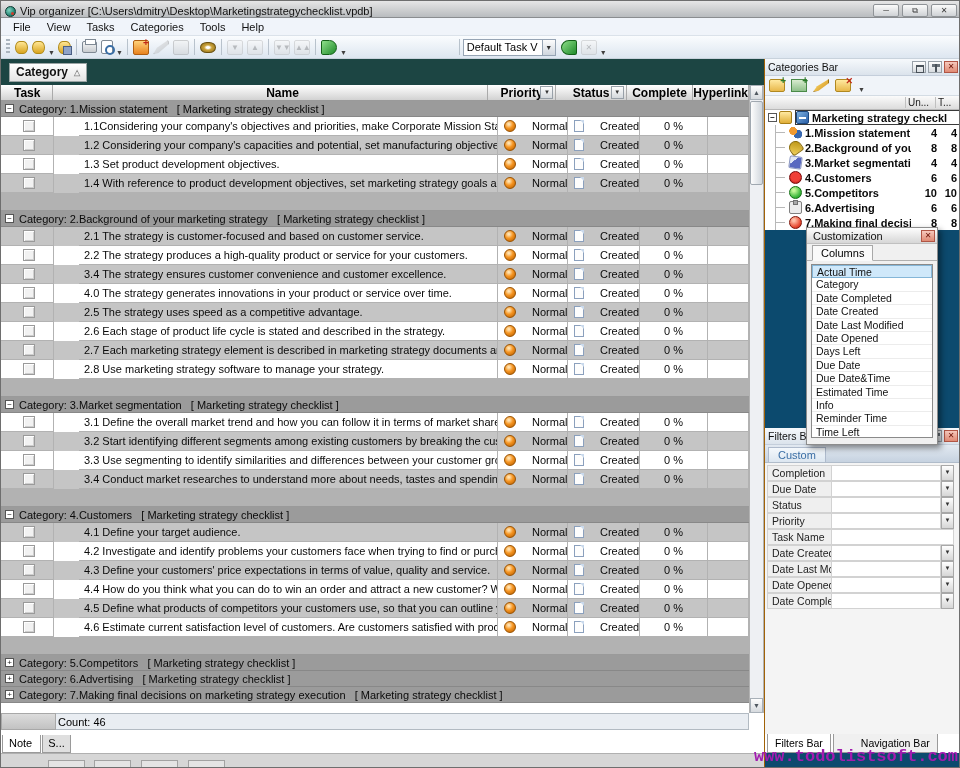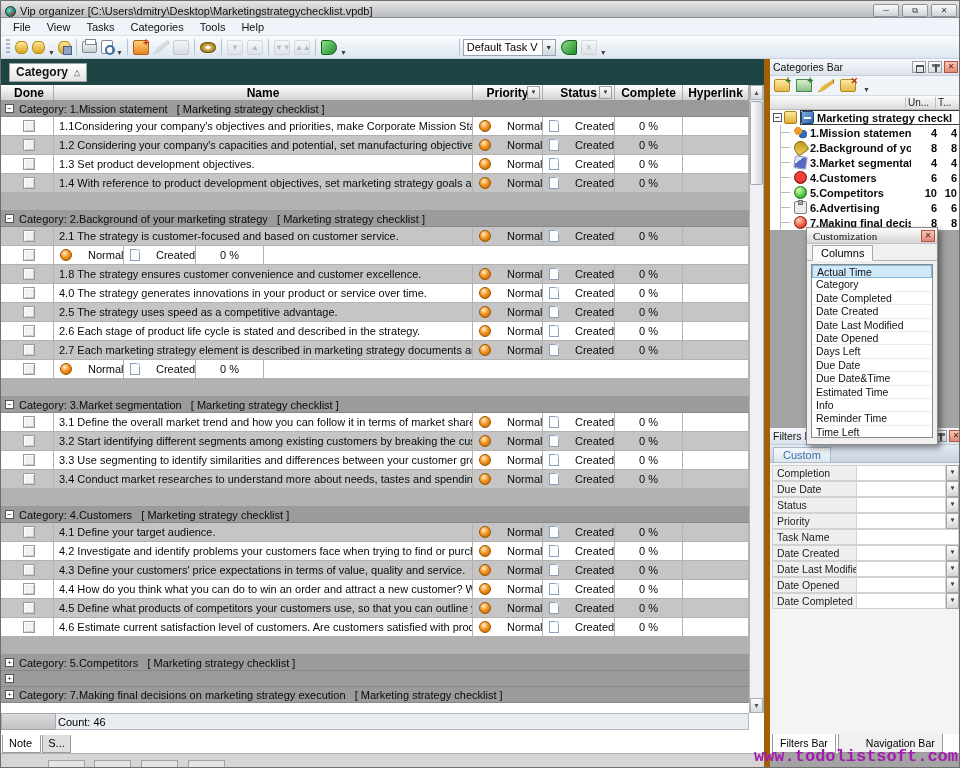--- a/index.html
+++ b/index.html
@@ -62,21 +62,21 @@
     background:linear-gradient(#ffffff,#e4e4e4); border:1px solid #9aa4a4; font-size:12px; font-weight:bold; color:#111; }
   .sort-tri { font-size:8px; color:#8a8a8a; margin-left:6px; }
   
   #gridheader { position:absolute; left:0; top:84px; width:748px; height:16px; display:flex;
     background:linear-gradient(#ffffff,#d2d2d2); border-bottom:1px solid #9a9a9a; font-size:12px; font-weight:bold; }
   .hcell { border-right:1px solid #aaa; display:flex; align-items:center; position:relative; }
   .hc-left { justify-content:flex-start; padding-left:13px; }
   .hc-center { justify-content:center; }
   .hfilter { position:absolute; right:2px; top:1px; width:13px; height:13px;
     background:linear-gradient(#fefefe,#d4d8dc); border:1px solid #98a0a8; font-size:6px; line-height:11px; text-align:center; color:#333; }
-  .c-done{width:53px;} .c-name{width:419px;} .c-pri{width:70px;} .c-status{width:72px;} .c-comp{width:68px;} .c-link{flex:1;align-items:flex-end;}
+  .c-done{width:53px;} .c-name{width:419px;margin-left:25px;} .c-pri{width:70px;} .c-status{width:72px;} .c-comp{width:68px;} .c-link{flex:1;align-items:flex-end;}
   #gridrows { position:absolute; left:0; top:100px; width:748px; height:612px; background:#fff; overflow:hidden; }
   .cat-row { height:16px; background:#9b9b9b; border-bottom:1px solid #888;
     display:flex; align-items:center; font-size:11px; color:#0a0a0a; }
   .expander { width:9px; height:9px; margin:0 5px 0 4px; background:#fff; border:1px solid #555;
     font-size:8px; line-height:7px; text-align:center; color:#222; flex:none; }
   .cat-label { white-space:pre; overflow:hidden; }
   .task-row { height:19px; display:flex; font-size:11px; color:#0a0a0a; }
   .task-row.light { background:#ffffff; }
   .task-row.dark  { background:#c5c5c5; }
   .cell { border-right:1px solid #b2b2b2; border-bottom:1px solid #b2b2b2;
@@ -108,21 +108,21 @@
   
   #vscroll { position:absolute; left:748px; top:84px; width:15px; height:628px;
     background:#eef0f3; border-left:1px solid #b2b2b2; border-right:1px solid #b2b2b2; }
   .sb-btn { width:13px; height:15px; margin:0; background:linear-gradient(#fdfdfd,#d6dade);
     border:1px solid #a8b0b8; font-size:7px; text-align:center; line-height:13px; color:#505860; }
   .sb-btn.down { position:absolute; bottom:0; }
   .sb-thumb { position:absolute; top:16px; left:0; width:13px; height:84px;
     background:linear-gradient(90deg,#fdfdfd,#d0d6dc); border:1px solid #a0a8b0; border-radius:2px; }
   
   #rightpanel { position:absolute; left:763px; top:58px; width:197px; height:710px;
-    background:#a3a3a3; border-left:6px solid #a16207; }
+    background:#0c4a6e; border-left:1px solid #a16207; }
   .panel-head { height:17px; background:linear-gradient(#f6f9fc,#dbe3ec); border-bottom:1px solid #c4cedb;
     display:flex; align-items:center; font-size:10.5px; padding:0 3px; color:#111; }
   .panel-head .ph-label { flex:1; }
   .ph-btn { width:14px; height:12px; border:1px solid #98a0a8; background:linear-gradient(#fdfdfd,#d8dce0);
     margin-left:2px; position:relative; }
   .ph-btn.close { background:linear-gradient(#f6c9bd,#e08a74); border-color:#b05545; color:#6e1408;
     font-size:8px; line-height:10px; text-align:center; }
   .mini-restore::after { content:''; position:absolute; left:3px; top:3px; width:6px; height:5px; border:1px solid #4a525a; border-top-width:2px; }
   .mini-pin::after { content:''; position:absolute; left:6px; top:2px; width:2px; height:8px; background:#4a525a; }
   .mini-pin::before { content:''; position:absolute; left:3px; top:2px; width:8px; height:3px; background:#6a727a; }
@@ -165,33 +165,33 @@
   .tree-cnt.t2 { width:24px; padding-right:4px; }
   .tree-sel { flex:1; display:flex; align-items:center; border:1px solid #3a3a3a; background:#fff; height:15px; margin-right:2px; }
   
   #filters { position:absolute; left:0; top:369px; width:196px; height:325px; background:#f4f4f4; }
   #fb-tabrow { height:18px; background:linear-gradient(#e2e9f1,#c6d2e0); border-bottom:1px solid #b0bcca;
     display:flex; align-items:flex-end; padding-left:3px; }
   .fb-tab { font-size:11px; color:#3a6ea5; background:linear-gradient(#f4f8fc,#dce6f0);
     border:1px solid #aebacc; border-bottom:none; padding:1px 9px; }
   #filterrows { padding-top:2px; }
   .f-row { display:flex; height:16px; margin:0 7px 0 2px; }
-  .f-label { width:85px; background:#efefef; border:1px solid #d2d2d2; font-size:10.5px;
+  .f-label { width:65px; background:#efefef; border:1px solid #d2d2d2; font-size:10.5px;
     padding:1px 0 0 4px; white-space:nowrap; overflow:hidden; color:#222; }
   .f-value { flex:1; background:#fff; border:1px solid #d2d2d2; border-left:none; }
   .f-dd { width:13px; background:linear-gradient(#fefefe,#d6d6d6); border:1px solid #a8a8a8;
     font-size:6px; text-align:center; line-height:13px; color:#333; }
   #fb-bottomtabs { position:absolute; left:0; top:675px; height:19px; display:flex; padding-left:2px; background:#fff; width:196px; }
   .fbt { border:1px solid #9a9a9a; border-top:none; background:#fff; font-size:10.5px; padding:3px 7px 0 7px; margin-right:2px; white-space:nowrap; }
   .fbt.alt { background:#f0f0f0;padding-left:27px; }
   
   #custpopup { position:absolute; left:805px; top:226px; width:132px; height:218px; z-index:100;
     background:#f0f0f0; border:1px solid #8c8c8c; box-shadow:3px 3px 6px rgba(0,0,0,.45); }
   #cust-title { height:16px; background:linear-gradient(#fdfdfd,#d6d6d6); border-bottom:1px solid #c0c0c0;
-    display:flex; align-items:center; font-size:11px; padding:0 2px 0 6px; color:#111;font-family:Liberation Serif, serif; }
+    display:flex; align-items:center; font-size:11px; padding:0 2px 0 6px; color:#111; }
   #cust-title .ph-label { flex:1; }
   #cust-tabs { height:17px; display:flex; align-items:flex-end; padding-left:5px; border-bottom:1px solid #b0b0b0; }
   .cust-tab { font-size:11px; background:#fafafa; border:1px solid #a8a8a8; border-bottom:1px solid #fafafa;
     padding:1px 8px; margin-bottom:-1px; }
   #custlist { margin:3px 4px; height:174px; background:#fff; border:1px solid #8a8a8a; overflow:hidden; }
   .cust-item { height:13.4px; font-size:10.5px; padding-left:4px; border-bottom:1px solid #ececec;
     white-space:nowrap; overflow:hidden; color:#111; }
   .cust-item.selected { background:#cfe8fa; border:1px solid #84b6d8; }
   
   #watermark { position:absolute; right:1px; bottom:1px; z-index:200;
@@ -256,21 +256,21 @@
 
 <div id="groupband">
   <span class="group-btn">
     <span>Category</span>
     <span class="sort-tri">△</span>
   </span>
 </div>
 
 <div id="gridheader">
   <div class="hcell hc-left c-done">
-      <span>Done</span>
+      <span>Task</span>
     </div>
   <div class="hcell hc-center c-name">
       <span>Name</span>
     </div>
   <div class="hcell hc-center c-pri">
     <span>Priority</span>
     <span class="hfilter">▼</span>
   </div>
   <div class="hcell hc-center c-status">
     <span>Status</span>
@@ -371,36 +371,37 @@
         <span class="status-icon"></span>
         <span>Created</span>
       </div>
       <div class="cell c-comp">0 %</div>
       <div class="cell c-link"></div>
     </div>
     <div class="task-row light">
       <div class="cell c-done">
         <span class="checkbox"></span>
       </div>
-      <div class="cell c-pri">
-        <span class="pri-icon"></span>
-        <span>Normal</span>
-      </div>
-      <div class="cell c-status">
-        <span class="status-icon"></span>
-        <span>Created</span>
-      </div>
-      <div class="cell c-comp">0 %</div>
-      <div class="cell c-link"></div>
-    </div>
-    <div class="task-row dark">
-      <div class="cell c-done">
-        <span class="checkbox"></span>
-      </div>
-      <div class="cell c-name">1.8 The strategy ensures customer convenience and customer excellence.</div>
+      <div class="cell c-name">2.2 The strategy produces a high-quality product or service for your customers.</div>
+      <div class="cell c-pri">
+        <span class="pri-icon"></span>
+        <span>Normal</span>
+      </div>
+      <div class="cell c-status">
+        <span class="status-icon"></span>
+        <span>Created</span>
+      </div>
+      <div class="cell c-comp">0 %</div>
+      <div class="cell c-link"></div>
+    </div>
+    <div class="task-row dark">
+      <div class="cell c-done">
+        <span class="checkbox"></span>
+      </div>
+      <div class="cell c-name">3.4 The strategy ensures customer convenience and customer excellence.</div>
       <div class="cell c-pri">
         <span class="pri-icon"></span>
         <span>Normal</span>
       </div>
       <div class="cell c-status">
         <span class="status-icon"></span>
         <span>Created</span>
       </div>
       <div class="cell c-comp">0 %</div>
       <div class="cell c-link"></div>
@@ -466,20 +467,21 @@
         <span class="status-icon"></span>
         <span>Created</span>
       </div>
       <div class="cell c-comp">0 %</div>
       <div class="cell c-link"></div>
     </div>
     <div class="task-row light">
       <div class="cell c-done">
         <span class="checkbox"></span>
       </div>
+      <div class="cell c-name">2.8 Use marketing strategy software to manage your strategy.</div>
       <div class="cell c-pri">
         <span class="pri-icon"></span>
         <span>Normal</span>
       </div>
       <div class="cell c-status">
         <span class="status-icon"></span>
         <span>Created</span>
       </div>
       <div class="cell c-comp">0 %</div>
       <div class="cell c-link"></div>
@@ -654,20 +656,21 @@
       <div class="cell c-comp">0 %</div>
       <div class="cell c-link"></div>
     </div>
     <div class="filler-row"></div>
     <div class="cat-row">
       <span class="expander">+</span>
       <span class="cat-label">Category: 5.Competitors   [ Marketing strategy checklist ]</span>
     </div>
     <div class="cat-row">
       <span class="expander">+</span>
+      <span class="cat-label">Category: 6.Advertising   [ Marketing strategy checklist ]</span>
     </div>
     <div class="cat-row">
       <span class="expander">+</span>
       <span class="cat-label">Category: 7.Making final decisions on marketing strategy execution   [ Marketing strategy checklist ]</span>
     </div>
   </div>
 
 <div id="vscroll">
   <div class="sb-btn">▲</div>
   <div class="sb-thumb"></div>

